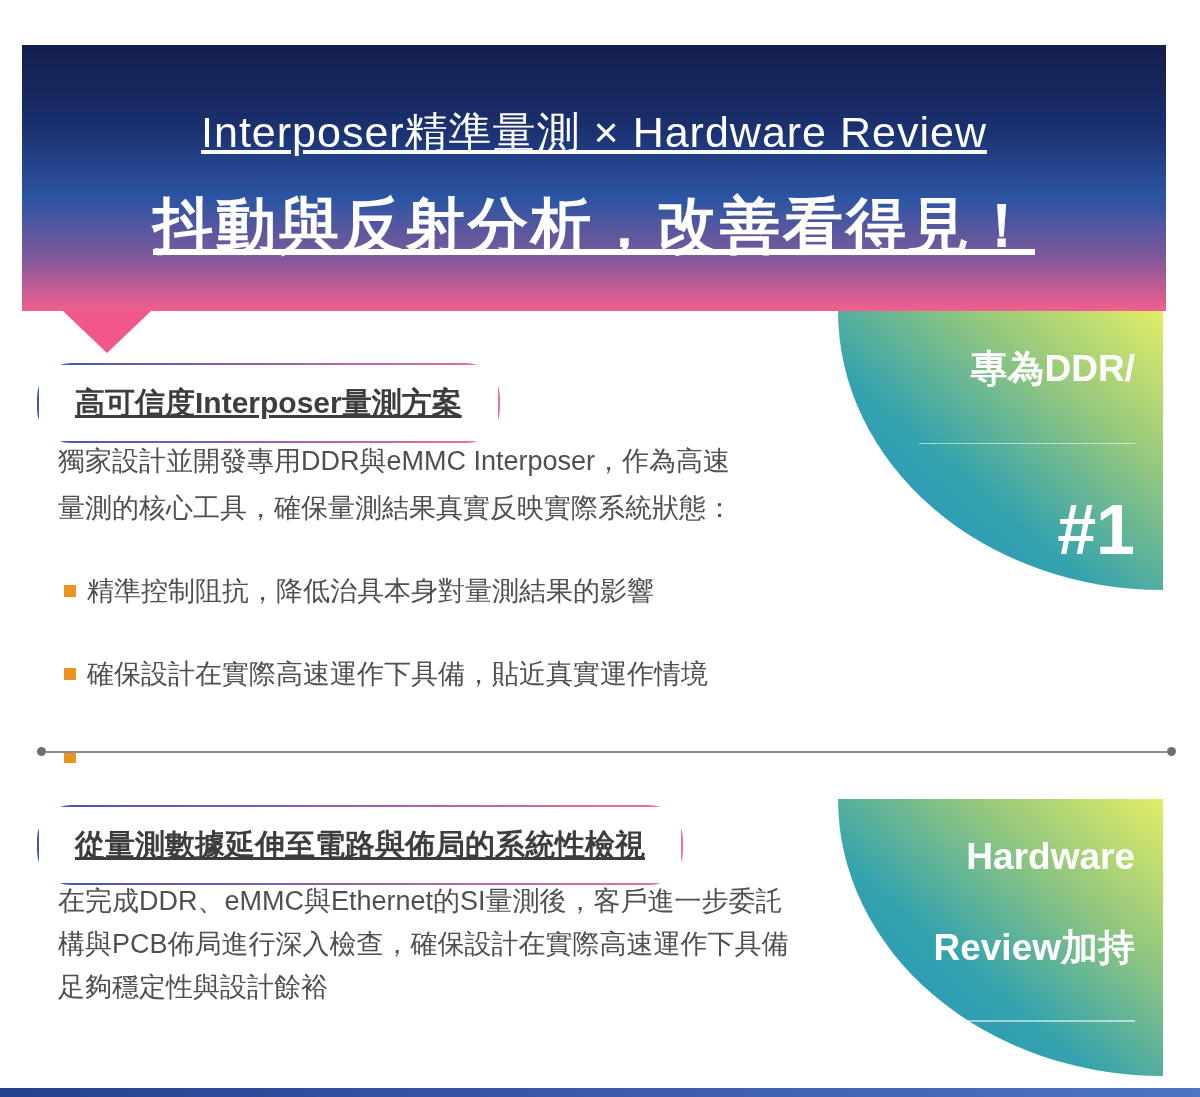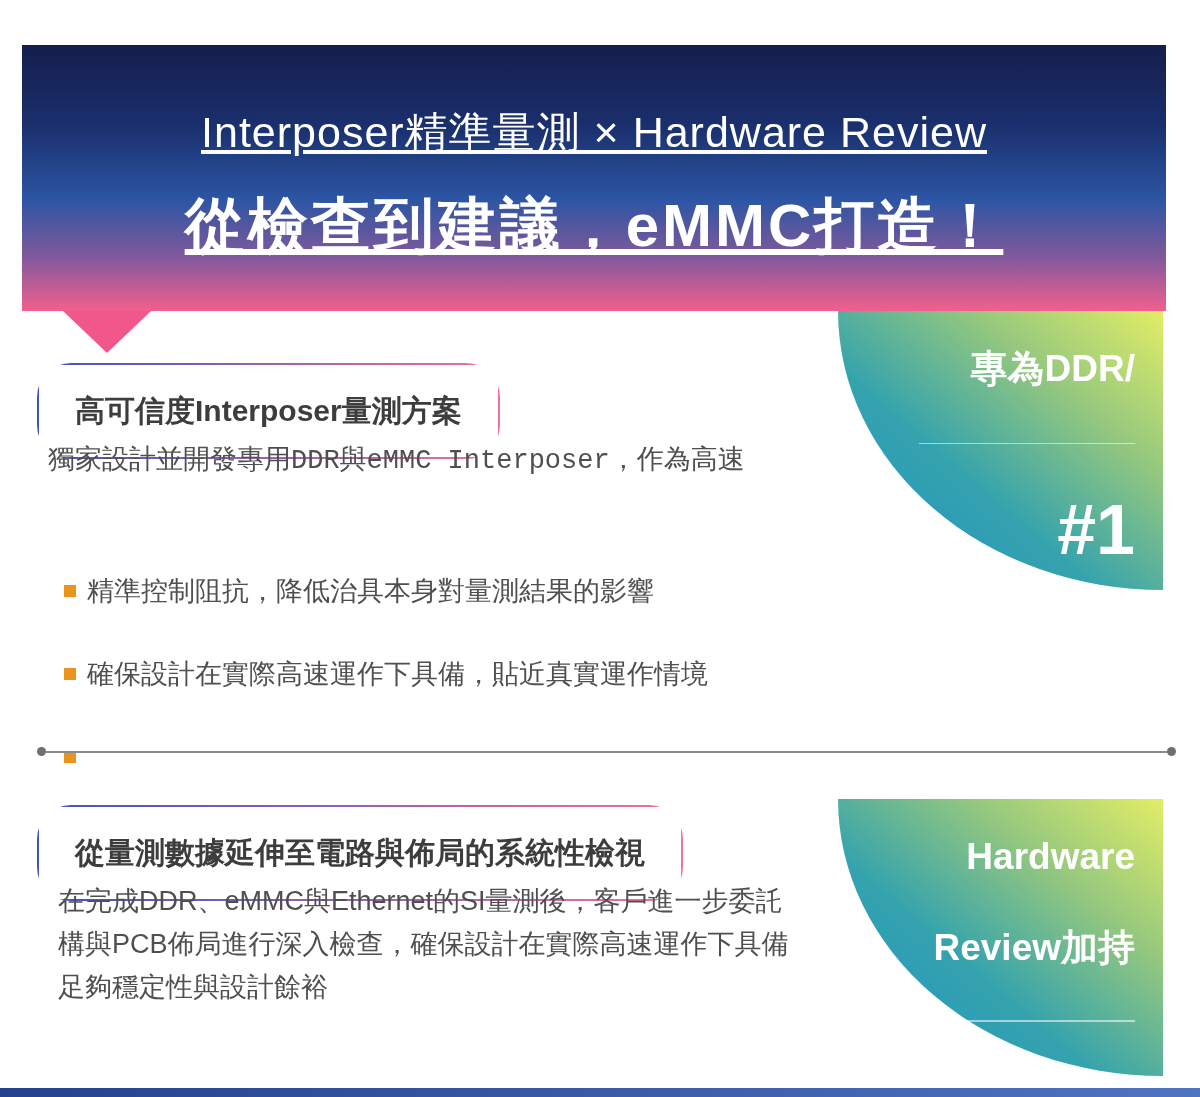--- a/index.html
+++ b/index.html
@@ -37,63 +37,64 @@
   .badge-line{font-size:37px;font-weight:700;line-height:52px;white-space:nowrap;}
   .badge-rule{width:216px;border-top:1px solid rgba(255,255,255,0.55);margin-top:9px;}
   .badge-rule.double{height:10px;border-bottom:1px solid rgba(255,255,255,0.55);margin-top:7px;}
   .badge-number{font-size:70px;font-weight:700;line-height:78px;margin-top:8px;}
   
   .pill{
     position:absolute;display:inline-block;padding:2px;border-radius:34px;
     background:linear-gradient(90deg,#3d55c0 0%,#f36f9d 100%);
   }
   .pill-inner{
-    background:#ffffff;border-radius:8px;padding:16px 36px;
-    font-size:30px;font-weight:700;color:#3d3d3d;line-height:60px;white-space:nowrap;
+    background:#ffffff;border-radius:8px;padding:8px 36px;
+    font-size:30px;font-weight:700;color:#3d3d3d;line-height:60px;white-space:nowrap;text-decoration:underline;
   }
   .pill-1{left:37px;top:363px;}
   .pill-2{left:37px;top:805px;}
   
   .para{position:absolute;font-size:27px;color:#4f4f4f;}
-  .para-1{left:48px;top:438px;line-height:47px;font-family:Liberation Mono, monospace;}
+  .para-1{left:58px;top:438px;line-height:47px;}
   .para-2{left:58px;top:880px;line-height:43px;}
   .para div{white-space:nowrap;}
   .bullets{position:absolute;left:64px;top:529px;list-style:none;margin:0;padding:0;}
   .bullets li{display:flex;align-items:center;height:43px;font-size:27px;color:#4f4f4f;white-space:nowrap;margin-top:40px;}
   .sq{width:12px;height:12px;background:#e8941d;margin-right:11px;flex:none;}
   
   .divider{position:absolute;left:37px;top:747px;width:1139px;display:flex;align-items:center;}
   .dot{width:9px;height:9px;border-radius:50%;background:#6f6f6f;flex:none;}
   .dline{flex:1;height:2px;background:#8b8b8b;}
   
   .bottom-bar{
     position:absolute;left:0;bottom:0;width:1200px;height:9px;
     background:linear-gradient(90deg,#24418d 0%,#4f74c2 100%);
   }
 </style>
 </head>
 <body>
 
 <div class="banner">
   <div class="banner-title">Interposer精準量測 × Hardware Review</div>
-  <div class="banner-heading">從檢查到建議，eMMC打造！</div>
+  <div class="banner-heading">抖動與反射分析，改善看得見！</div>
 </div>
 <div class="pointer"></div>
 
 <div class="badge badge-1">
   <div class="badge-line">專為DDR/</div>
   <div class="badge-rule"></div>
   <div class="badge-number">#1</div>
 </div>
 
 <div class="pill pill-1">
   <div class="pill-inner">高可信度Interposer量測方案</div>
 </div>
 <div class="para para-1">
   <div>獨家設計並開發專用DDR與eMMC Interposer，作為高速</div>
+  <div>量測的核心工具，確保量測結果真實反映實際系統狀態：</div>
 </div>
 <ul class="bullets">
   <li>
     <span class="sq"></span>
     <span>精準控制阻抗，降低治具本身對量測結果的影響</span>
   </li>
   <li>
     <span class="sq"></span>
     <span>確保設計在實際高速運作下具備，貼近真實運作情境</span>
   </li>

